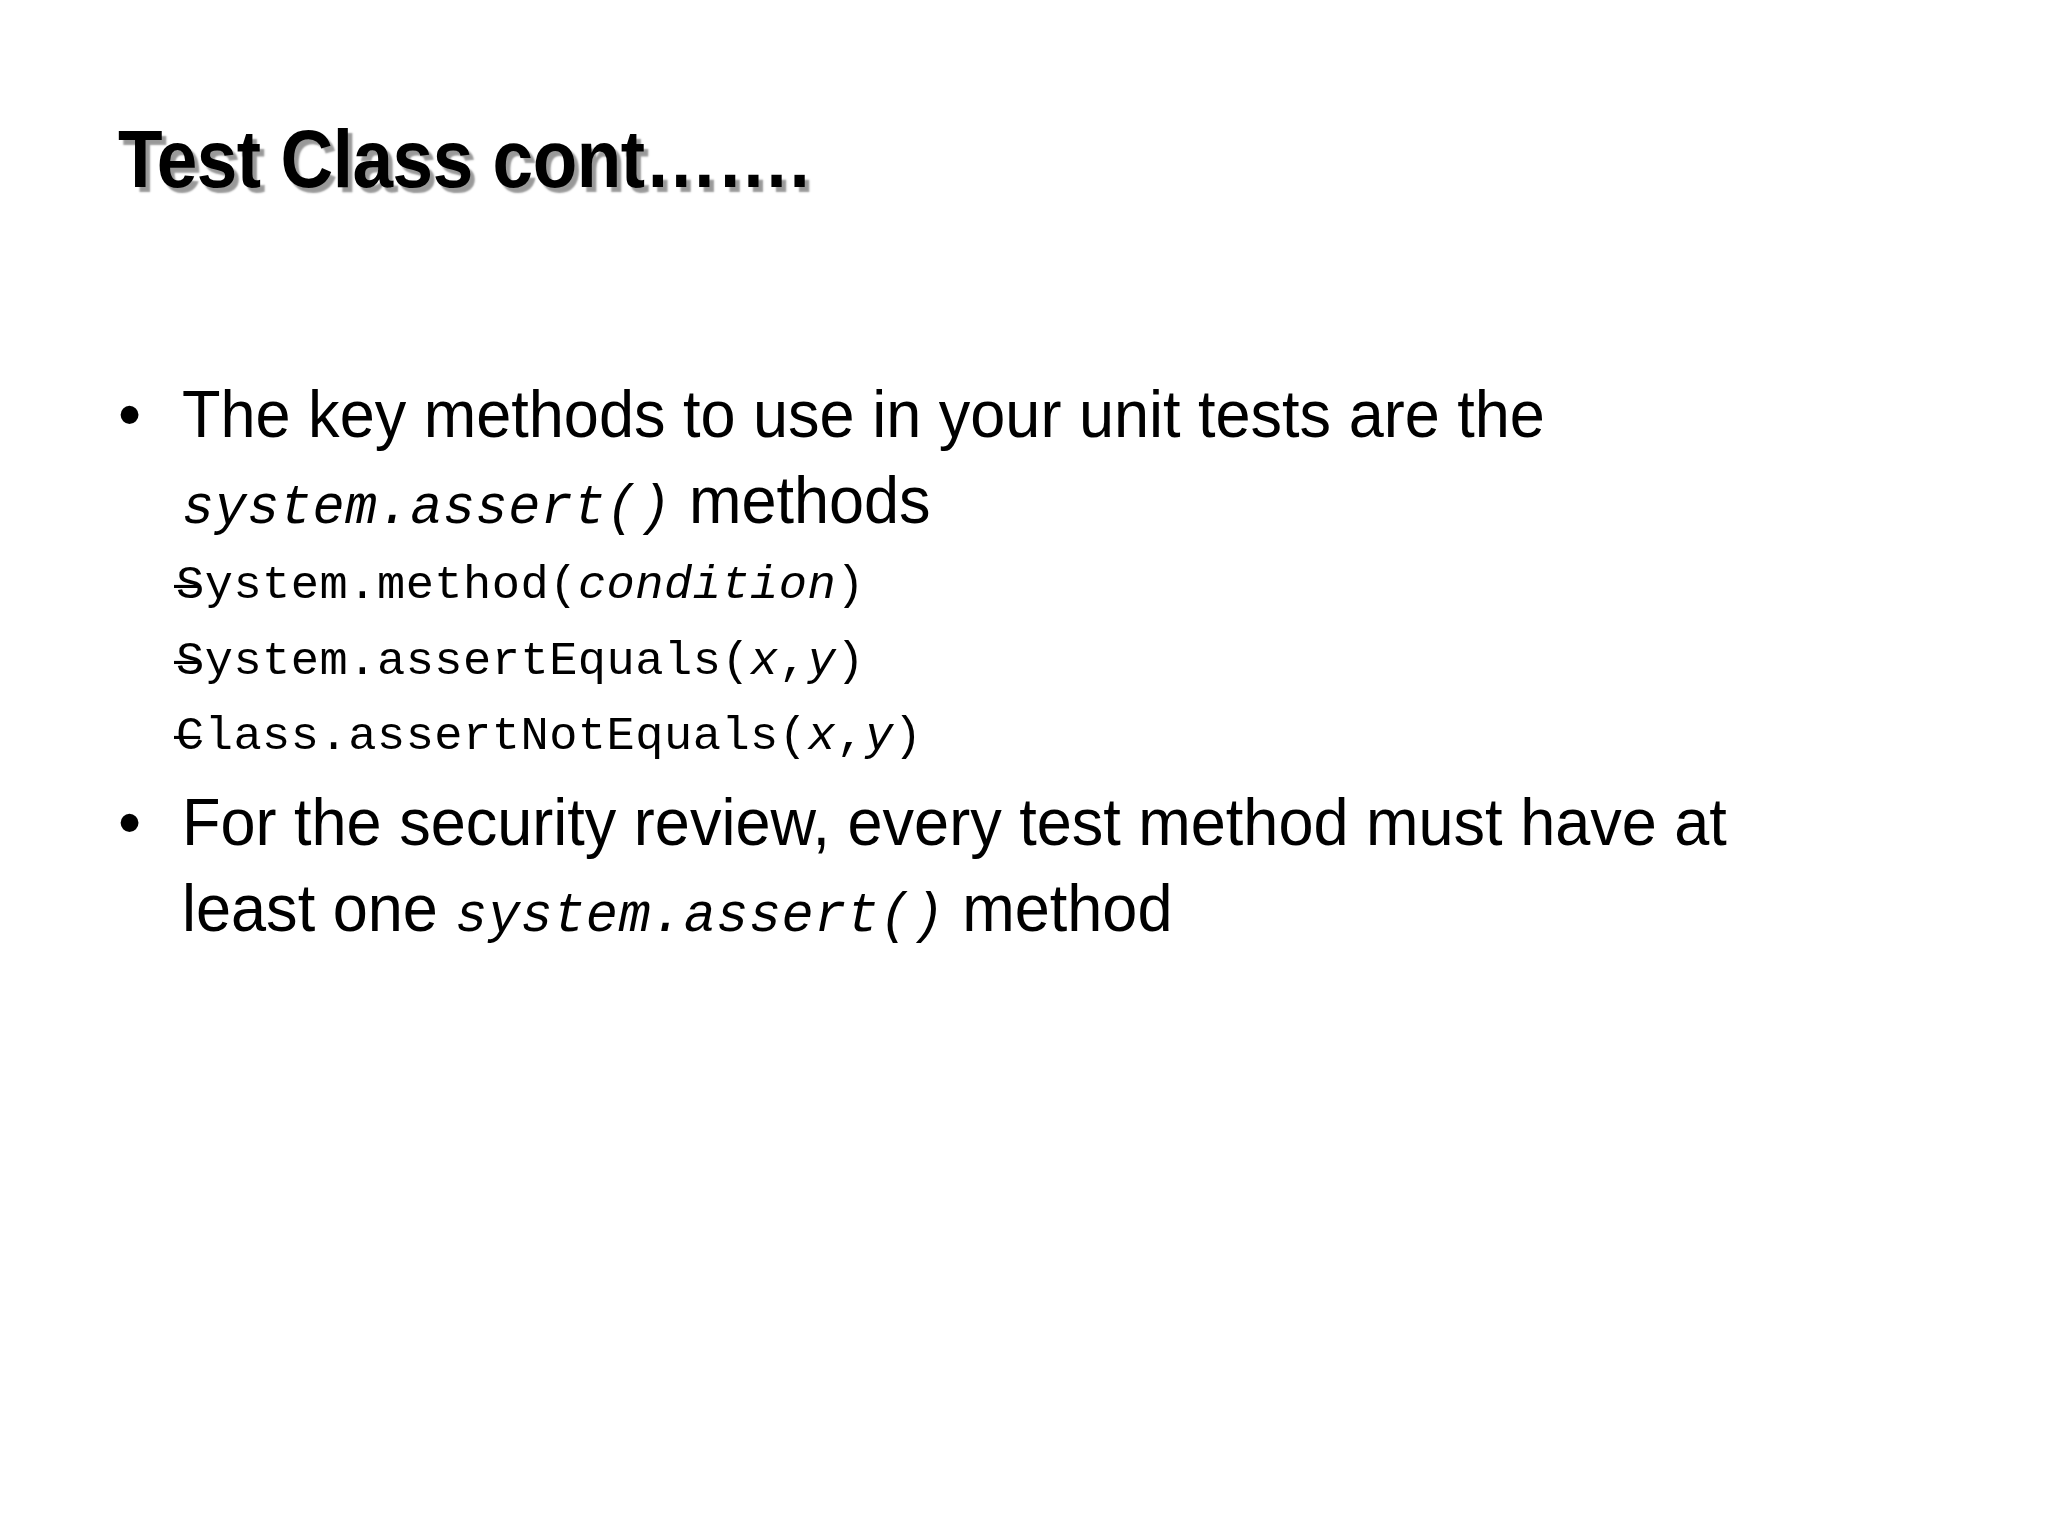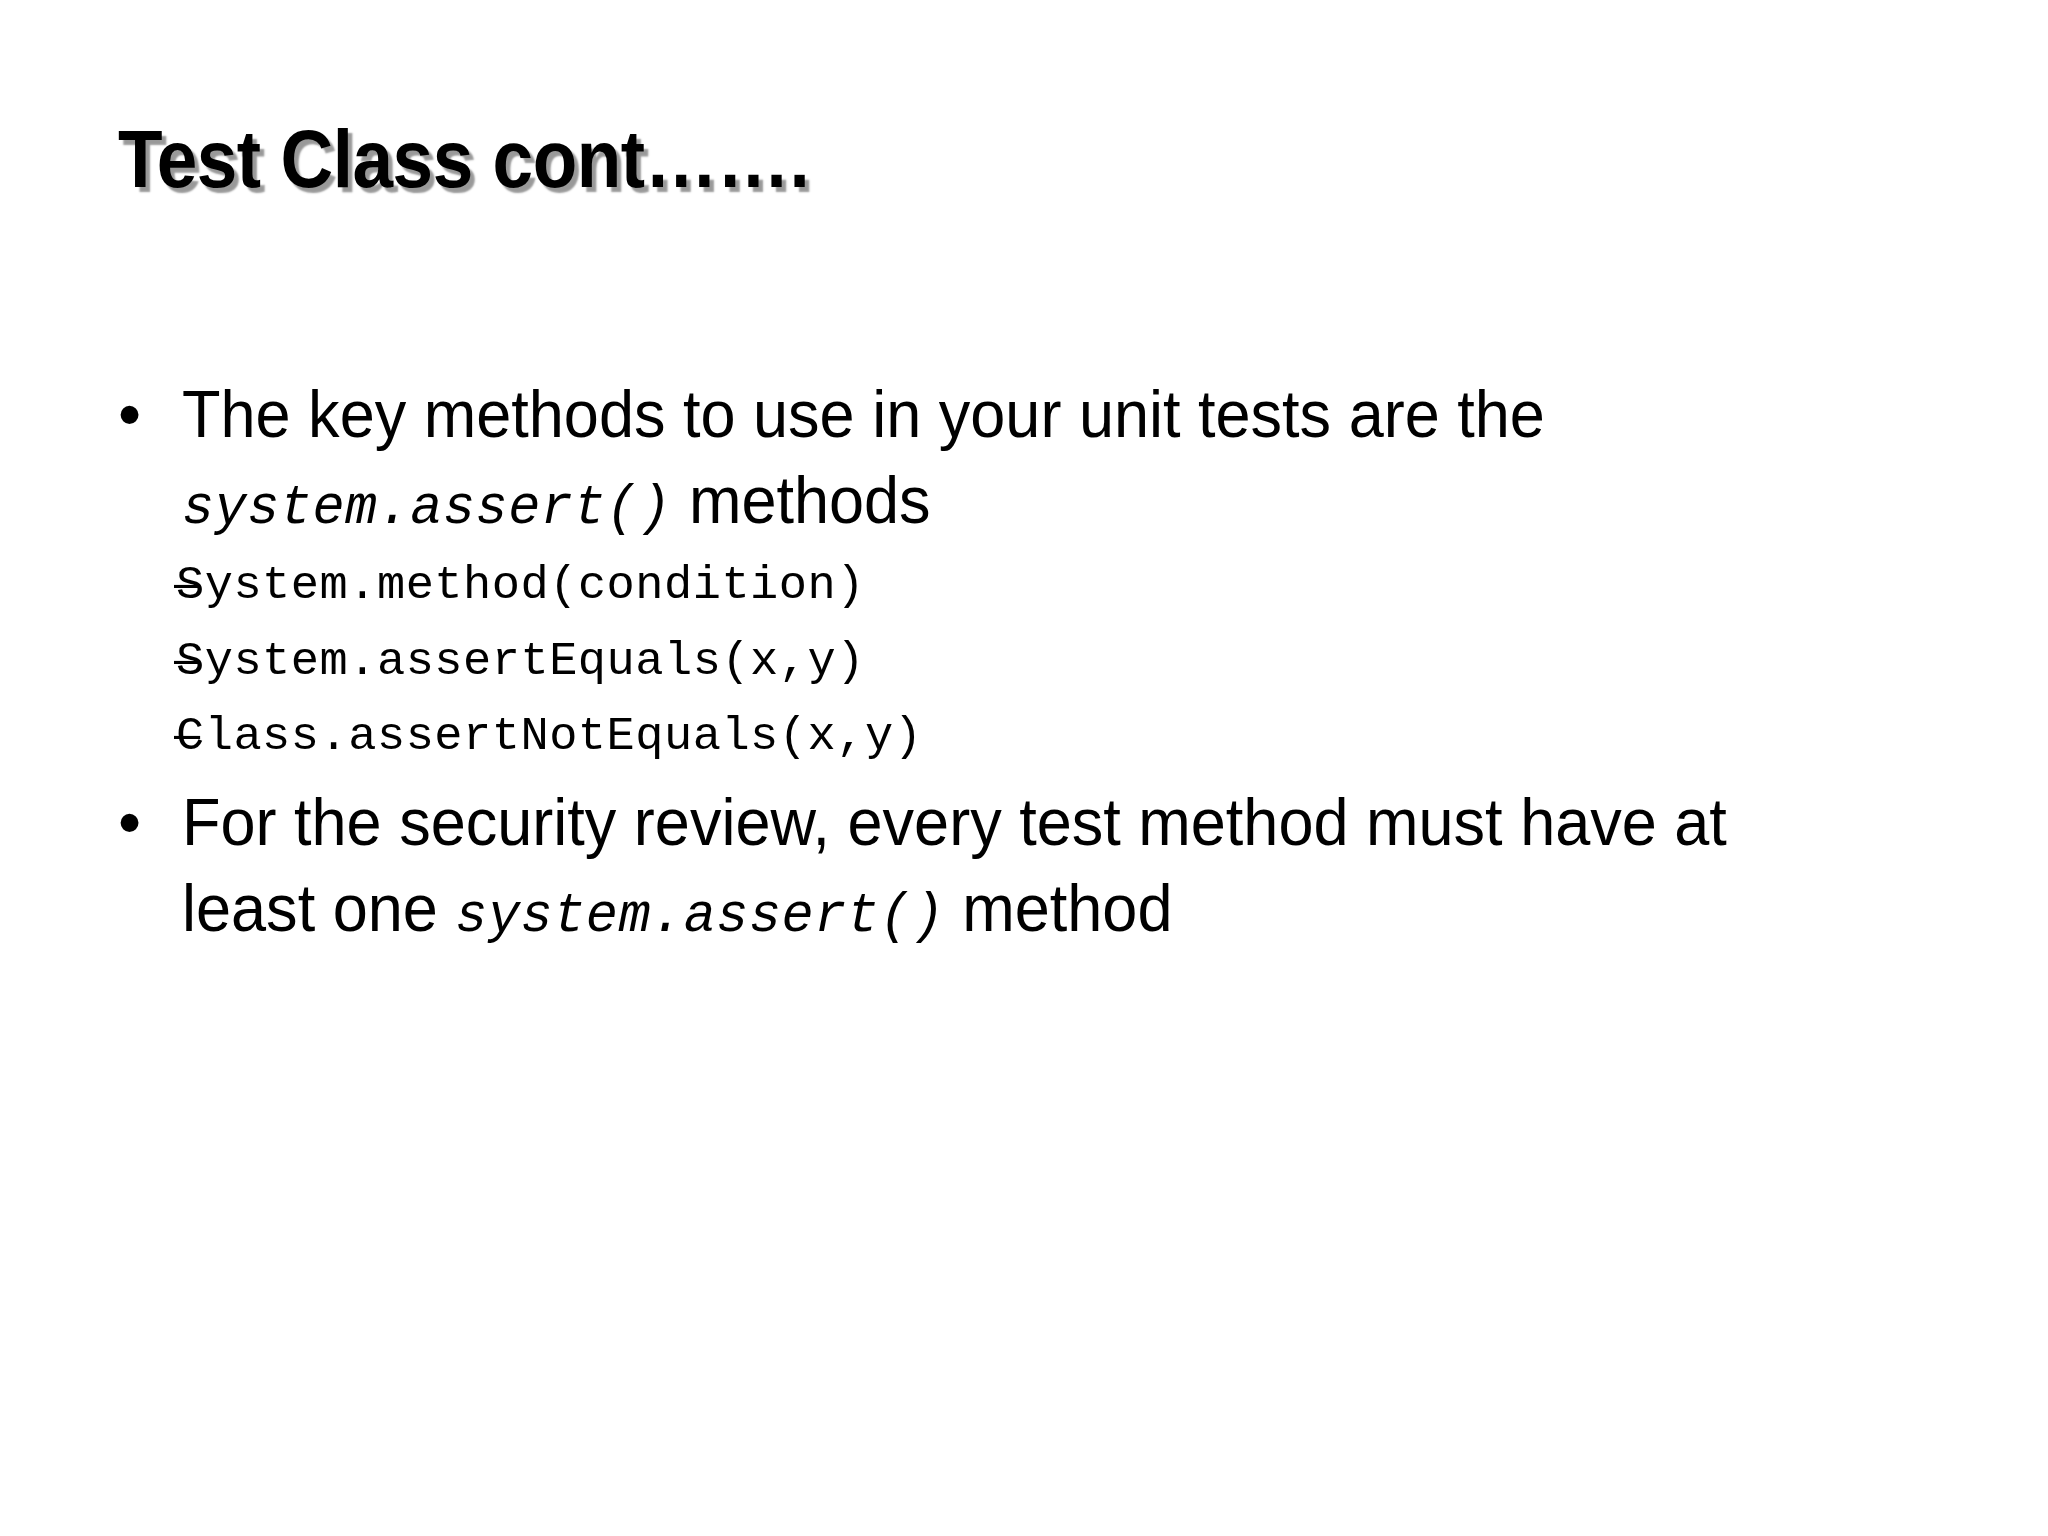--- a/index.html
+++ b/index.html
@@ -104,20 +104,21 @@
   }
 
   
   .code {
     font-family: "Liberation Mono", monospace;
     font-style: italic;
     font-size: 0.85em;
     letter-spacing: 0.5px;
   }
   .code-i {
+    font-style: italic;
   }
 </style>
 </head>
 <body>
 
 <div class="slide">
 
   <div class="slide-title">Test Class cont…….</div>
 
   <div class="body-block">

